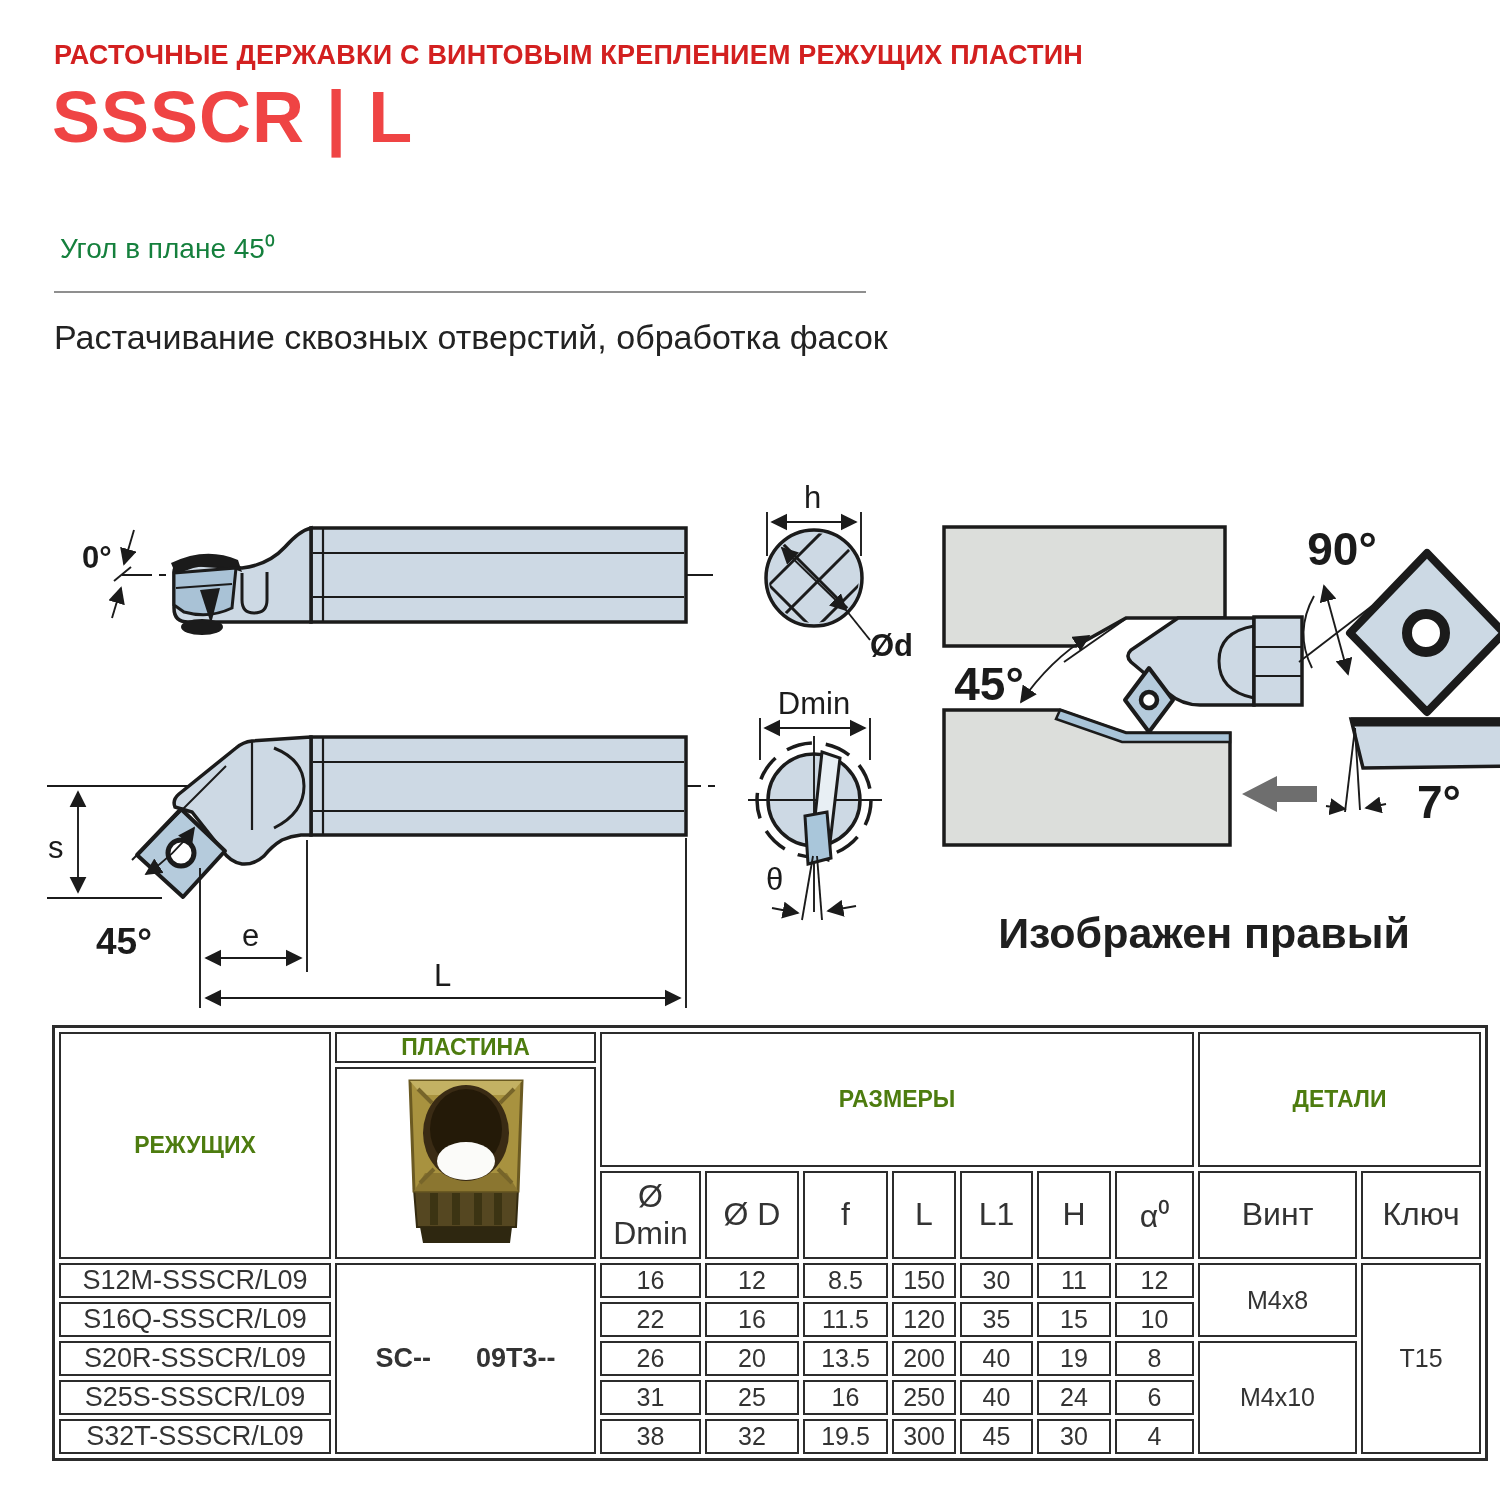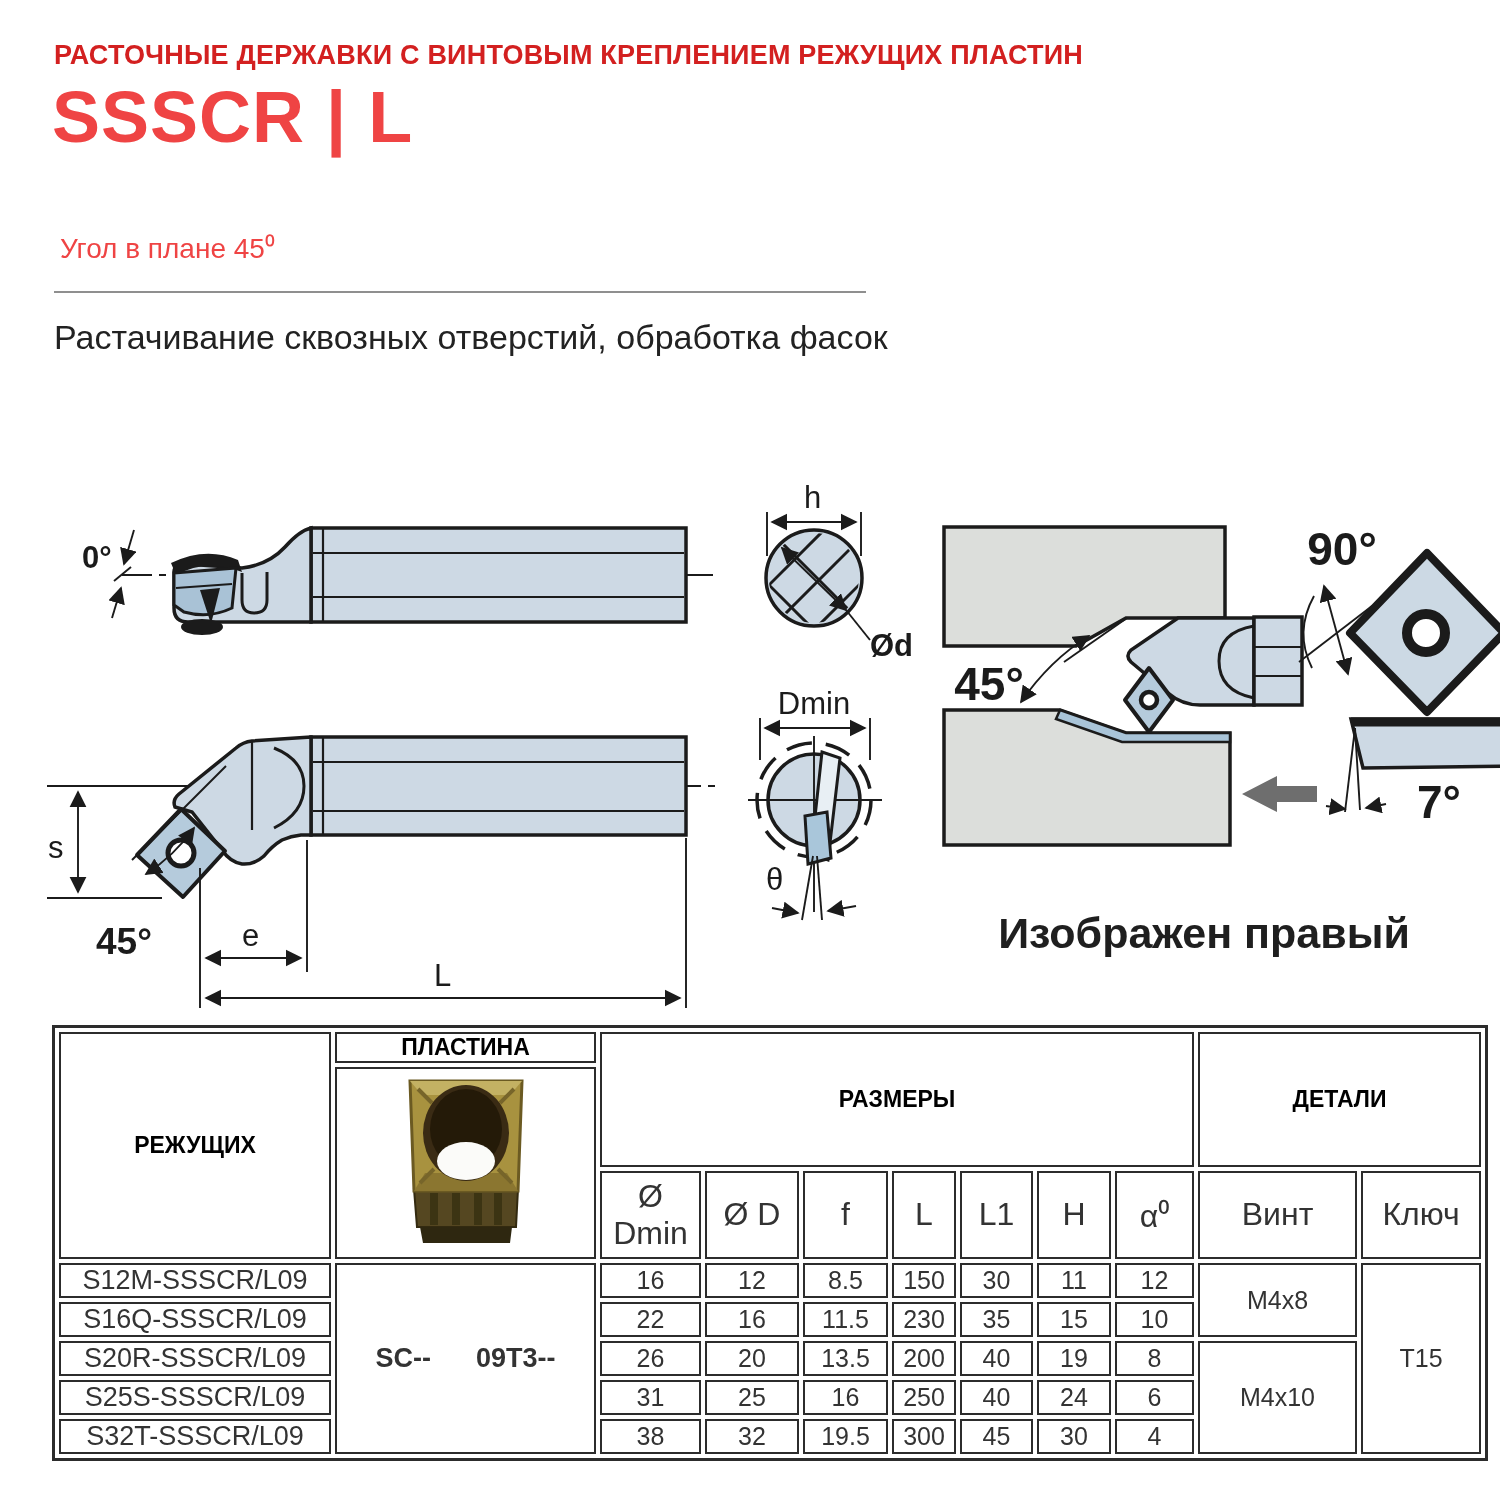--- a/index.html
+++ b/index.html
@@ -1,21 +1,21 @@
 <!DOCTYPE html>
 <html><head>
 <meta charset="utf-8">
 <style>
   html,body{margin:0;padding:0;background:#ffffff;}
   #canvas{position:relative;width:1500px;height:1500px;background:#ffffff;overflow:hidden;
           font-family:"Liberation Sans",sans-serif;color:#2e2e2e;margin-left:14px;}
   .abs{position:absolute;}
   .kicker{left:40px;top:40px;font-size:27px;font-weight:bold;color:#d32020;letter-spacing:0.2px;white-space:nowrap;}
   .title{left:38px;top:76px;font-size:72px;font-weight:bold;color:#ef4444;letter-spacing:1px;}
-  .subtitle{left:46px;top:228px;font-size:28px;color:#ef4444;}
+  .subtitle{left:46px;top:228px;font-size:28px;color:#15803d;}
   .divider{left:40px;top:291px;width:812px;height:2px;background:#8f8f8f;}
   .description{left:40px;top:318px;font-size:34px;color:#222;}
   .diagram{left:0;top:460px;}
   
   .body{fill:#cdd9e4;stroke:#1b1b1b;stroke-width:3.5;}
   .insert{fill:#b5cbdc;stroke:#1b1b1b;stroke-width:4;stroke-linejoin:round;}
   .insert2{fill:#ccd9e4;stroke:#1b1b1b;stroke-width:8;stroke-linejoin:round;}
   .work{fill:#dcdedb;stroke:#1b1b1b;stroke-width:3.5;}
   .band{fill:#a9c4d8;stroke:#1b1b1b;stroke-width:2.5;}
   .dark{fill:#1b1b1b;stroke:none;}
@@ -25,21 +25,21 @@
   .dim{stroke:#1b1b1b;stroke-width:1.9;fill:none;}
   .hat{stroke:#1b1b1b;stroke-width:3;}
   .lbl{font-size:31px;fill:#1b1b1b;}
   .lblb{font-size:37px;font-weight:bold;fill:#1b1b1b;}
   .lblB{font-size:46px;font-weight:bold;fill:#1b1b1b;}
   
   .spec-table{left:38px;top:1025px;}
   table{border-collapse:separate;border-spacing:4px;border:3px solid #2c2c2c;table-layout:fixed;width:1424px;background:#fff;}
   td,th{border:2px solid #2c2c2c;text-align:center;vertical-align:middle;padding:0;font-weight:normal;
         font-size:25px;color:#333;overflow:hidden;}
-  .hdr{font-weight:bold;font-size:23px;color:#000000;}
+  .hdr{font-weight:bold;font-size:23px;color:#4d7c0f;}
   .sub{font-size:32px;}
   .model{font-size:27px;}
   .plate-code{font-size:27px;white-space:pre;font-weight:bold;}
   .photo-cell{vertical-align:middle;}
 </style>
 </head>
 <body>
 
 <div id="canvas">
 
@@ -249,21 +249,21 @@
           <td>11</td>
           <td>12</td>
           <td rowspan="2">M4x8</td>
           <td rowspan="5">T15</td>
         </tr>
         <tr style="height:31px;">
           <td class="model">S16Q-SSSCR/L09</td>
           <td>22</td>
           <td>16</td>
           <td>11.5</td>
-          <td>230</td>
+          <td>120</td>
           <td>35</td>
           <td>15</td>
           <td>10</td>
         </tr>
         <tr style="height:31px;">
           <td class="model">S20R-SSSCR/L09</td>
           <td>26</td>
           <td>20</td>
           <td>13.5</td>
           <td>200</td>

